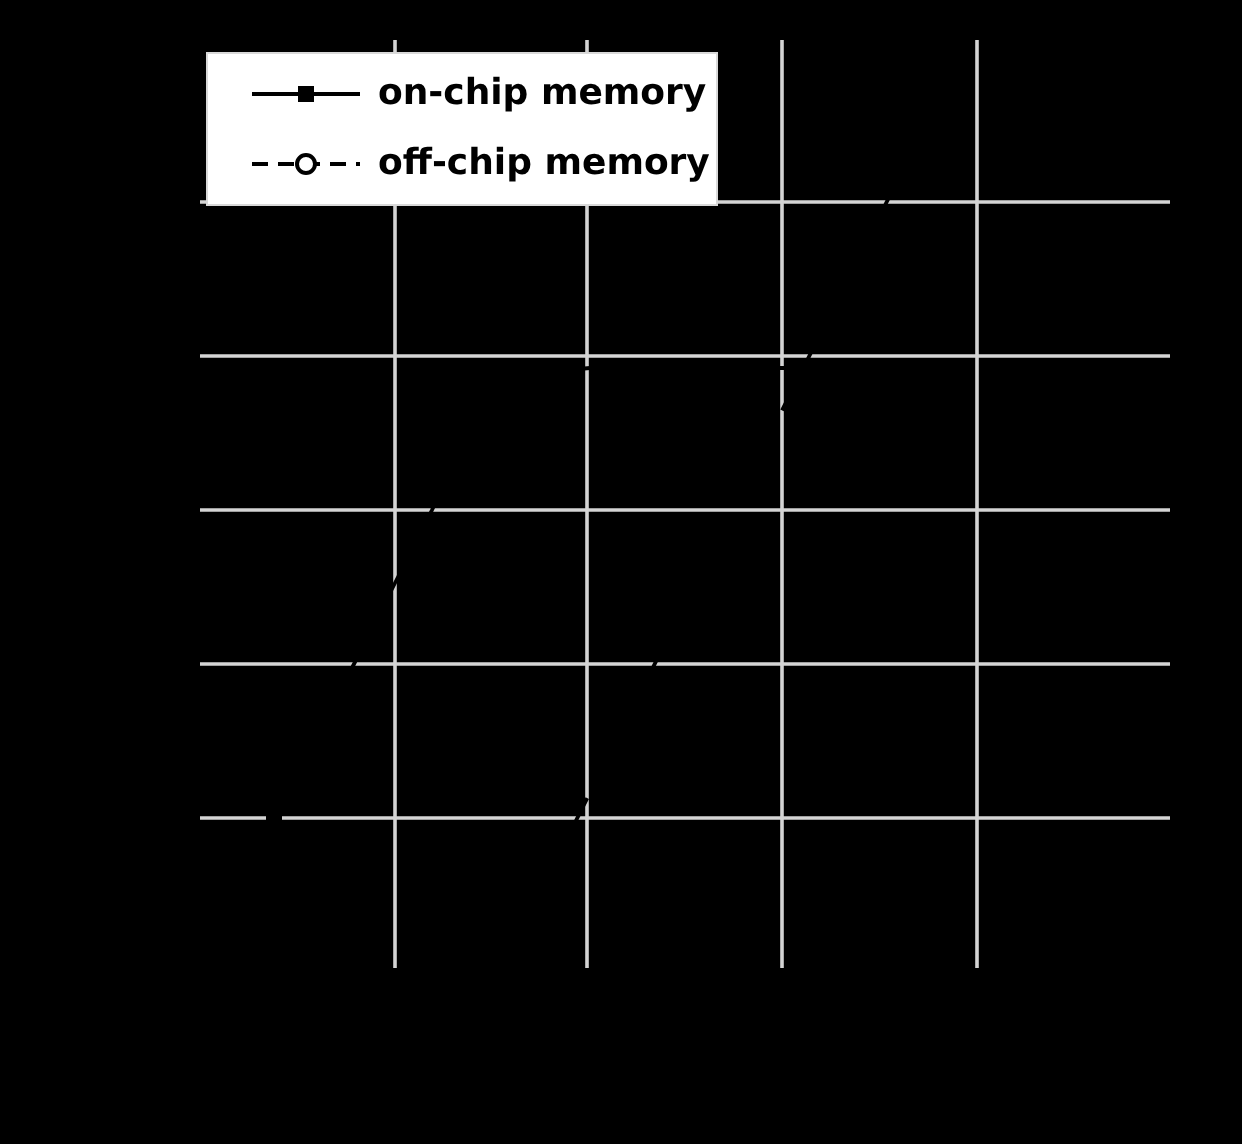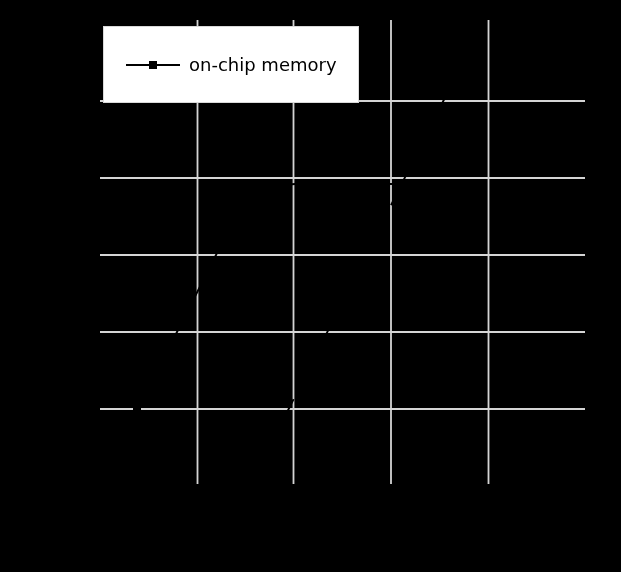--- a/index.html
+++ b/index.html
@@ -1,18 +1,19 @@
 <!DOCTYPE html>
 <html><head>
 <meta charset="utf-8">
 <style>
   html,body{margin:0;padding:0;background:#000;}
   #stage{
     position:relative;width:621px;height:572px;background:#000;overflow:hidden;
     font-family:"DejaVu Sans","Liberation Sans",sans-serif;
+    font-weight:bold;
   }
   #chart-svg{position:absolute;left:0;top:0;}
   .legend{
     position:absolute;left:103px;top:26px;width:256px;height:77px;
     background:#ffffff;border:1px solid #d9d9d9;box-sizing:border-box;
     display:flex;flex-direction:column;justify-content:space-evenly;
     padding-left:22px;z-index:2;
   }
   .legend-row{display:flex;align-items:center;gap:9px;height:30px;}
   .legend-handle{flex:0 0 auto;display:block;}
@@ -47,14 +48,21 @@
     </svg>
 
   <div class="legend">
     <div class="legend-row">
       <svg class="legend-handle" width="54" height="16">
         <line x1="0" y1="8" x2="54" y2="8" stroke="#000" stroke-width="2"></line>
         <rect x="23" y="4" width="8" height="8" fill="#000"></rect>
       </svg>
       <span class="legend-label">on-chip memory</span>
     </div>
+    <div class="legend-row">
+      <svg class="legend-handle" width="54" height="16">
+        <line x1="0" y1="8" x2="54" y2="8" stroke="#000" stroke-width="2" stroke-dasharray="8 5"></line>
+        <circle cx="27" cy="8" r="4.5" fill="#fff" stroke="#000" stroke-width="2"></circle>
+      </svg>
+      <span class="legend-label">off-chip memory</span>
+    </div>
   </div>
 </div>
 
 </body></html>

